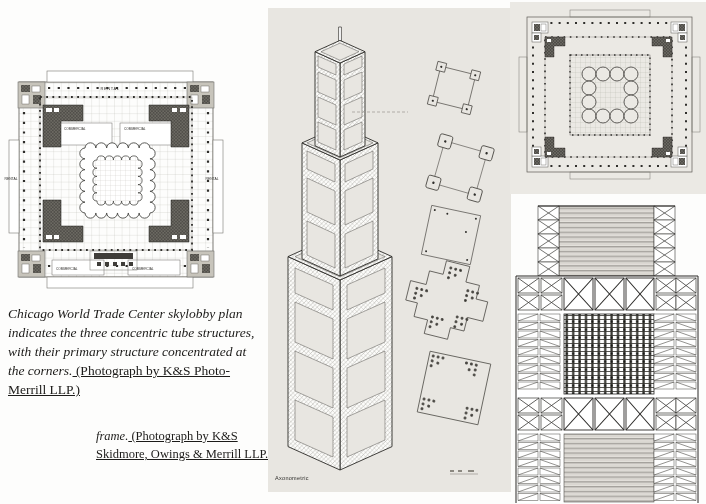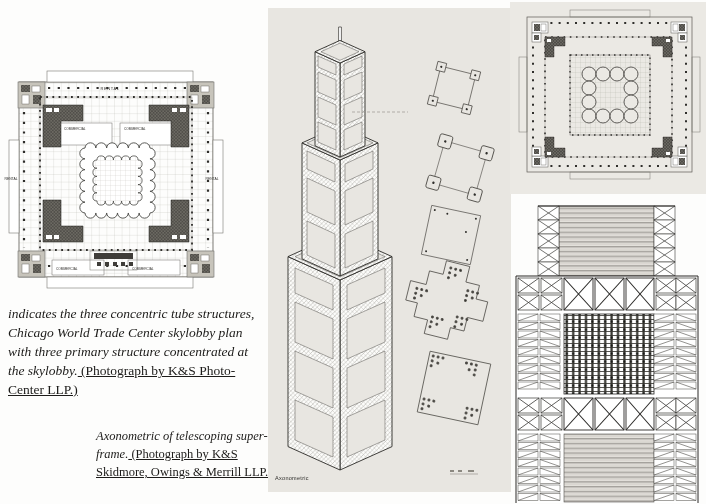--- a/index.html
+++ b/index.html
@@ -113,29 +113,28 @@
   <text x="11" y="120" font-size="3.4" text-anchor="middle">RENTAL</text>
   <text x="212" y="120" font-size="3.4" text-anchor="middle">RENTAL</text>
   <text x="64" y="70" font-size="3.2">COMMERCIAL</text>
   <text x="124" y="70" font-size="3.2">COMMERCIAL</text>
   <text x="56" y="210" font-size="3.2">COMMERCIAL</text>
   <text x="132" y="210" font-size="3.2">COMMERCIAL</text>
 </svg>
 </div>
 
 <div class="caption" id="caption-skylobby">
+  <div class="ln"><span class="cap-i">Chicago World Trade Center skylobby plan</span><span class="cap-r"></span></div>
   <div class="ln"><span class="cap-i">indicates the three concentric tube structures,</span><span class="cap-r"></span></div>
-  <div class="ln"><span class="cap-i">Chicago World Trade Center skylobby plan</span><span class="cap-r"></span></div>
-  <div class="ln"><span class="cap-i">with three primary structure concentrated at</span><span class="cap-r"></span></div>
-  <div class="ln"><span class="cap-i">the skylobby.</span><span class="cap-r"> (Photograph by K&amp;S Photo-</span></div>
-  <div class="ln"><span class="cap-i"></span><span class="cap-r">Center LLP.)</span></div>
+  <div class="ln"><span class="cap-i">with their primary structure concentrated at</span><span class="cap-r"></span></div>
+  <div class="ln"><span class="cap-i">the corners.</span><span class="cap-r"> (Photograph by K&amp;S Photo-</span></div>
+  <div class="ln"><span class="cap-i"></span><span class="cap-r">Merrill LLP.)</span></div>
 </div>
 
 <div class="caption" id="caption-axo">
-  <div class="ln"><span class="cap-i">Axonometric of telescoping super-</span><span class="cap-r"></span></div>
   <div class="ln"><span class="cap-i">frame.</span><span class="cap-r"> (Photograph by K&amp;S</span></div>
   <div class="ln"><span class="cap-i"></span><span class="cap-r">Skidmore, Owings &amp; Merrill LLP.)</span></div>
 </div>
 
 <div class="fig panel" style="left:268px;top:8px;width:243px;height:484px;">
 <svg width="243" height="484" viewBox="0 0 243 484">
   <defs>
     <pattern id="s2-lat" patternUnits="userSpaceOnUse" width="4.4" height="4.4">
       <rect width="4.4" height="4.4" fill="#fcfcfa"></rect>
       <path d="M0,4.4 L4.4,0" stroke="#8e8b84" stroke-width="0.4"></path>

